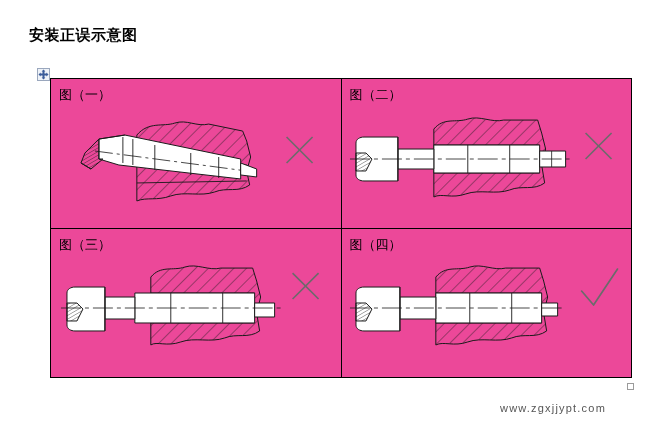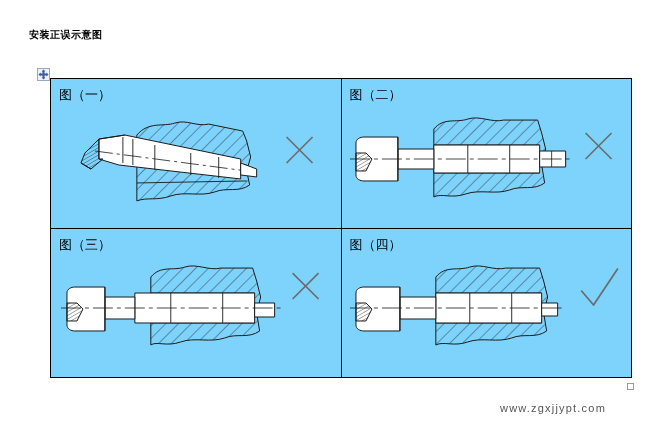--- a/index.html
+++ b/index.html
@@ -13,21 +13,21 @@
     font-family: "Liberation Sans", "DejaVu Sans", sans-serif;
     position: relative;
     overflow: hidden;
   }
 
   
   #doc-title {
     position: absolute;
     left: 29px;
     top: 25px;
-    font-size: 10px;
+    font-size: 15px;
     font-weight: bold;
     color: #000000;
     letter-spacing: 0.5px;
     line-height: 20px;
     white-space: nowrap;
   }
 
   
   #table-move-handle {
     position: absolute;
@@ -49,21 +49,21 @@
     width: 582px;
     height: 300px;
     border-collapse: collapse;
     table-layout: fixed;
   }
   #figure-table td {
     border: 1px solid #000000;
     padding: 0;
     vertical-align: top;
     position: relative;
-    background: #7dd3fc;
+    background: #ec4899;
     text-align: right;
   }
   .cell-inner {
     position: relative;
     width: 100%;
     height: 100%;
   }
   .cell-label {
     position: absolute;
     left: 8px;

